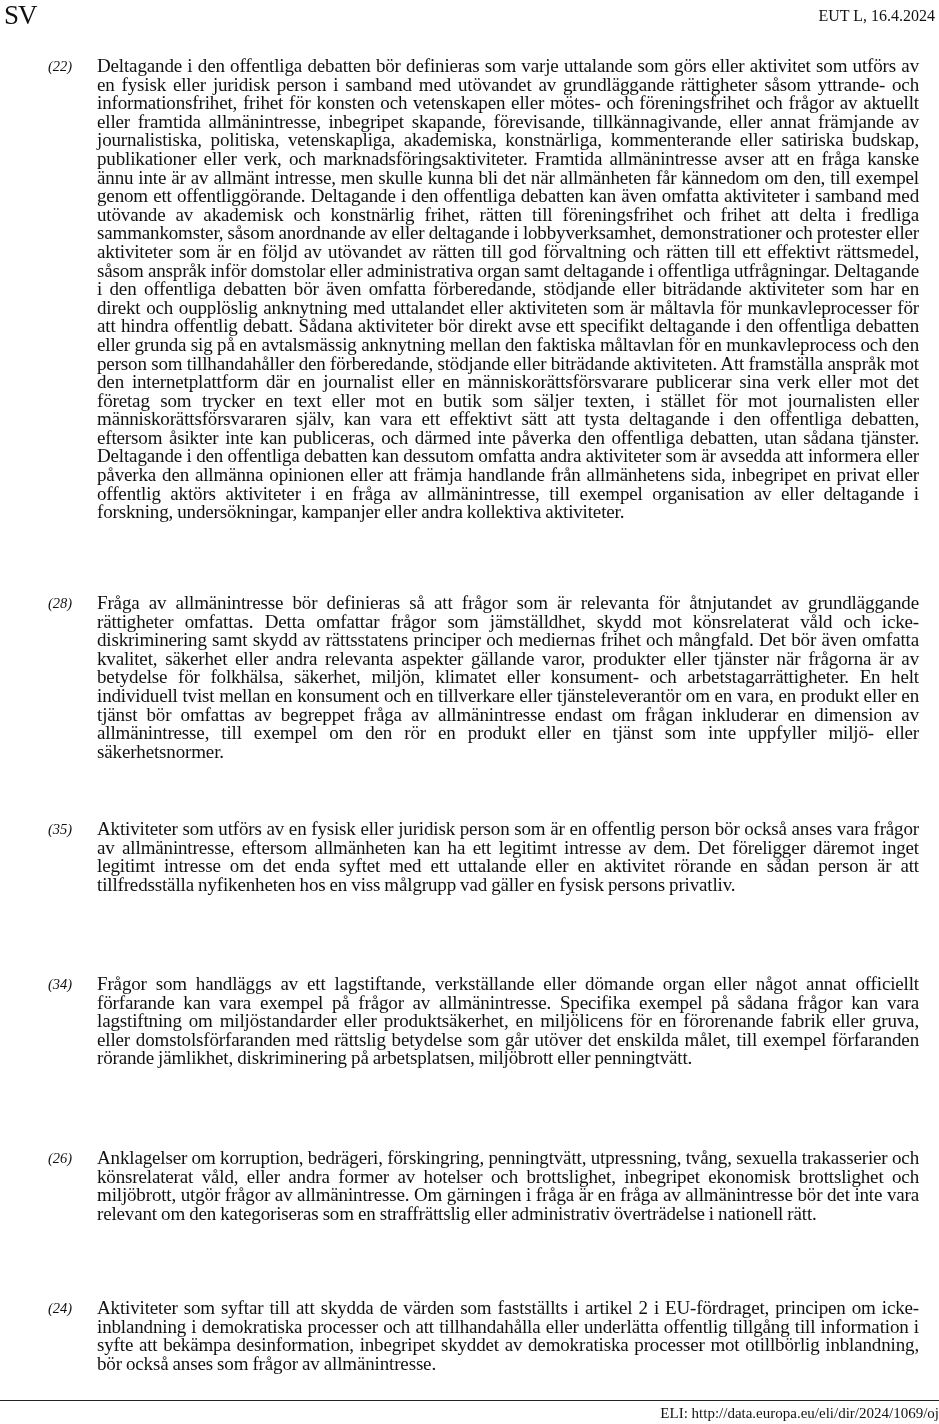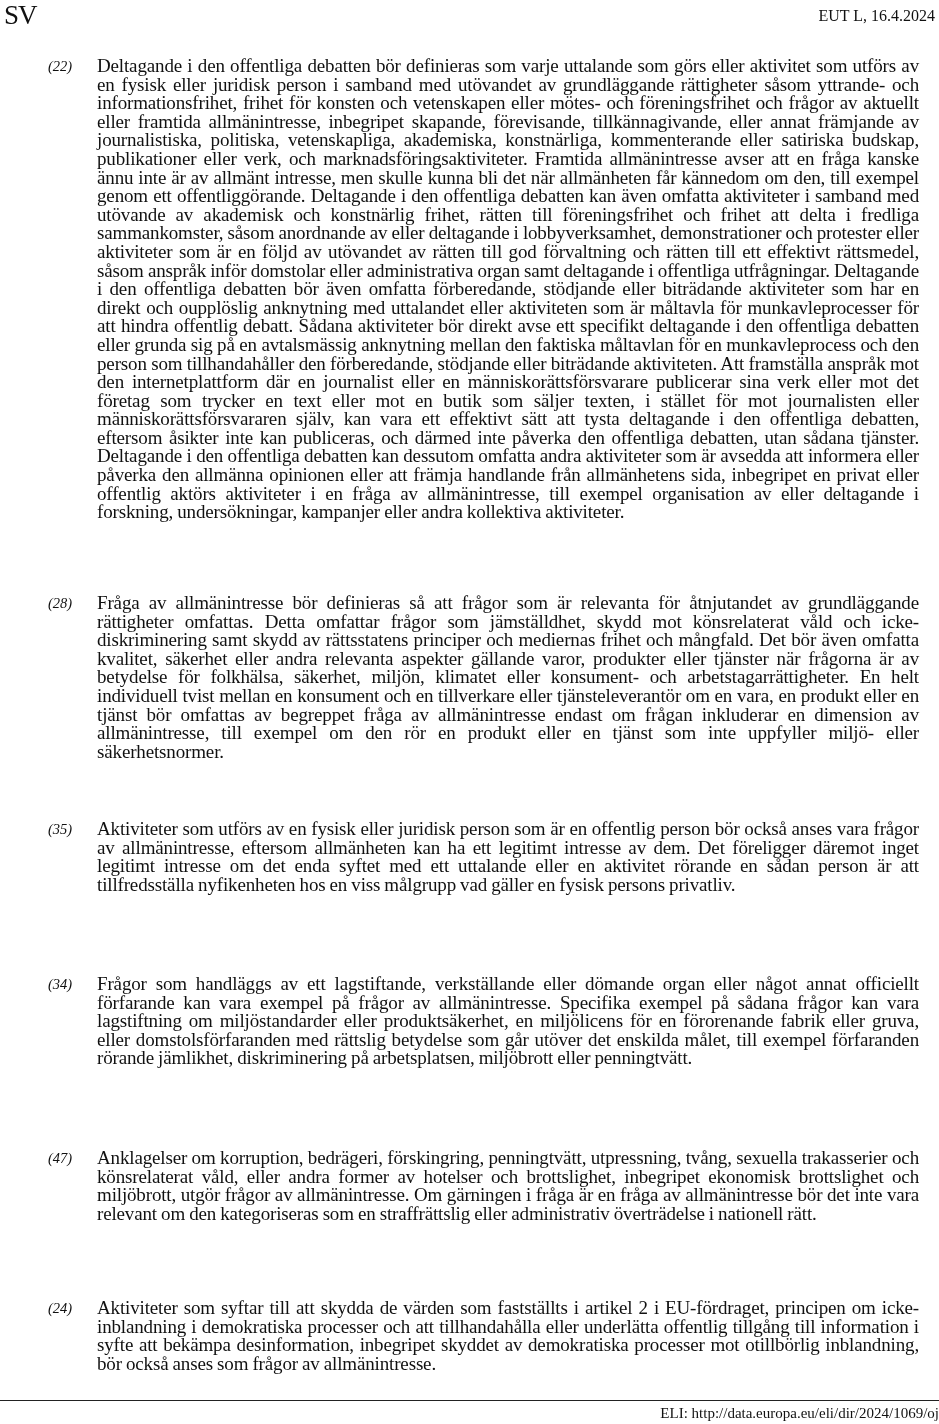--- a/index.html
+++ b/index.html
@@ -55,21 +55,21 @@
   <div class="rnum">(35)</div>
   <div class="rtext">Aktiviteter som utförs av en fysisk eller juridisk person som är en offentlig person bör också anses vara frågor av allmänintresse, eftersom allmänheten kan ha ett legitimt intresse av dem. Det föreligger däremot inget legitimt intresse om det enda syftet med ett uttalande eller en aktivitet rörande en sådan person är att tillfredsställa nyfikenheten hos en viss målgrupp vad gäller en fysisk persons privatliv.</div>
 </div>
 
 <div class="recital" style="top:975px;">
   <div class="rnum">(34)</div>
   <div class="rtext">Frågor som handläggs av ett lagstiftande, verkställande eller dömande organ eller något annat officiellt förfarande kan vara exempel på frågor av allmänintresse. Specifika exempel på sådana frågor kan vara lagstiftning om miljöstandarder eller produktsäkerhet, en miljölicens för en förorenande fabrik eller gruva, eller domstolsförfaranden med rättslig betydelse som går utöver det enskilda målet, till exempel förfaranden rörande jämlikhet, diskriminering på arbetsplatsen, miljöbrott eller penningtvätt.</div>
 </div>
 
 <div class="recital" style="top:1149px;">
-  <div class="rnum">(47)</div>
+  <div class="rnum">(26)</div>
   <div class="rtext">Anklagelser om korruption, bedrägeri, förskingring, penningtvätt, utpressning, tvång, sexuella trakasserier och könsrelaterat våld, eller andra former av hotelser och brottslighet, inbegripet ekonomisk brottslighet och miljöbrott, utgör frågor av allmänintresse. Om gärningen i fråga är en fråga av allmänintresse bör det inte vara relevant om den kategoriseras som en straffrättslig eller administrativ överträdelse i nationell rätt.</div>
 </div>
 
 <div class="recital" style="top:1299px;">
   <div class="rnum">(24)</div>
   <div class="rtext">Aktiviteter som syftar till att skydda de värden som fastställts i artikel 2 i EU-fördraget, principen om icke-inblandning i demokratiska processer och att tillhandahålla eller underlätta offentlig tillgång till information i syfte att bekämpa desinformation, inbegripet skyddet av demokratiska processer mot otillbörlig inblandning, bör också anses som frågor av allmänintresse.</div>
 </div>
 
 <div class="footer-rule"></div>
 <div class="ftr-left">4/14</div>

